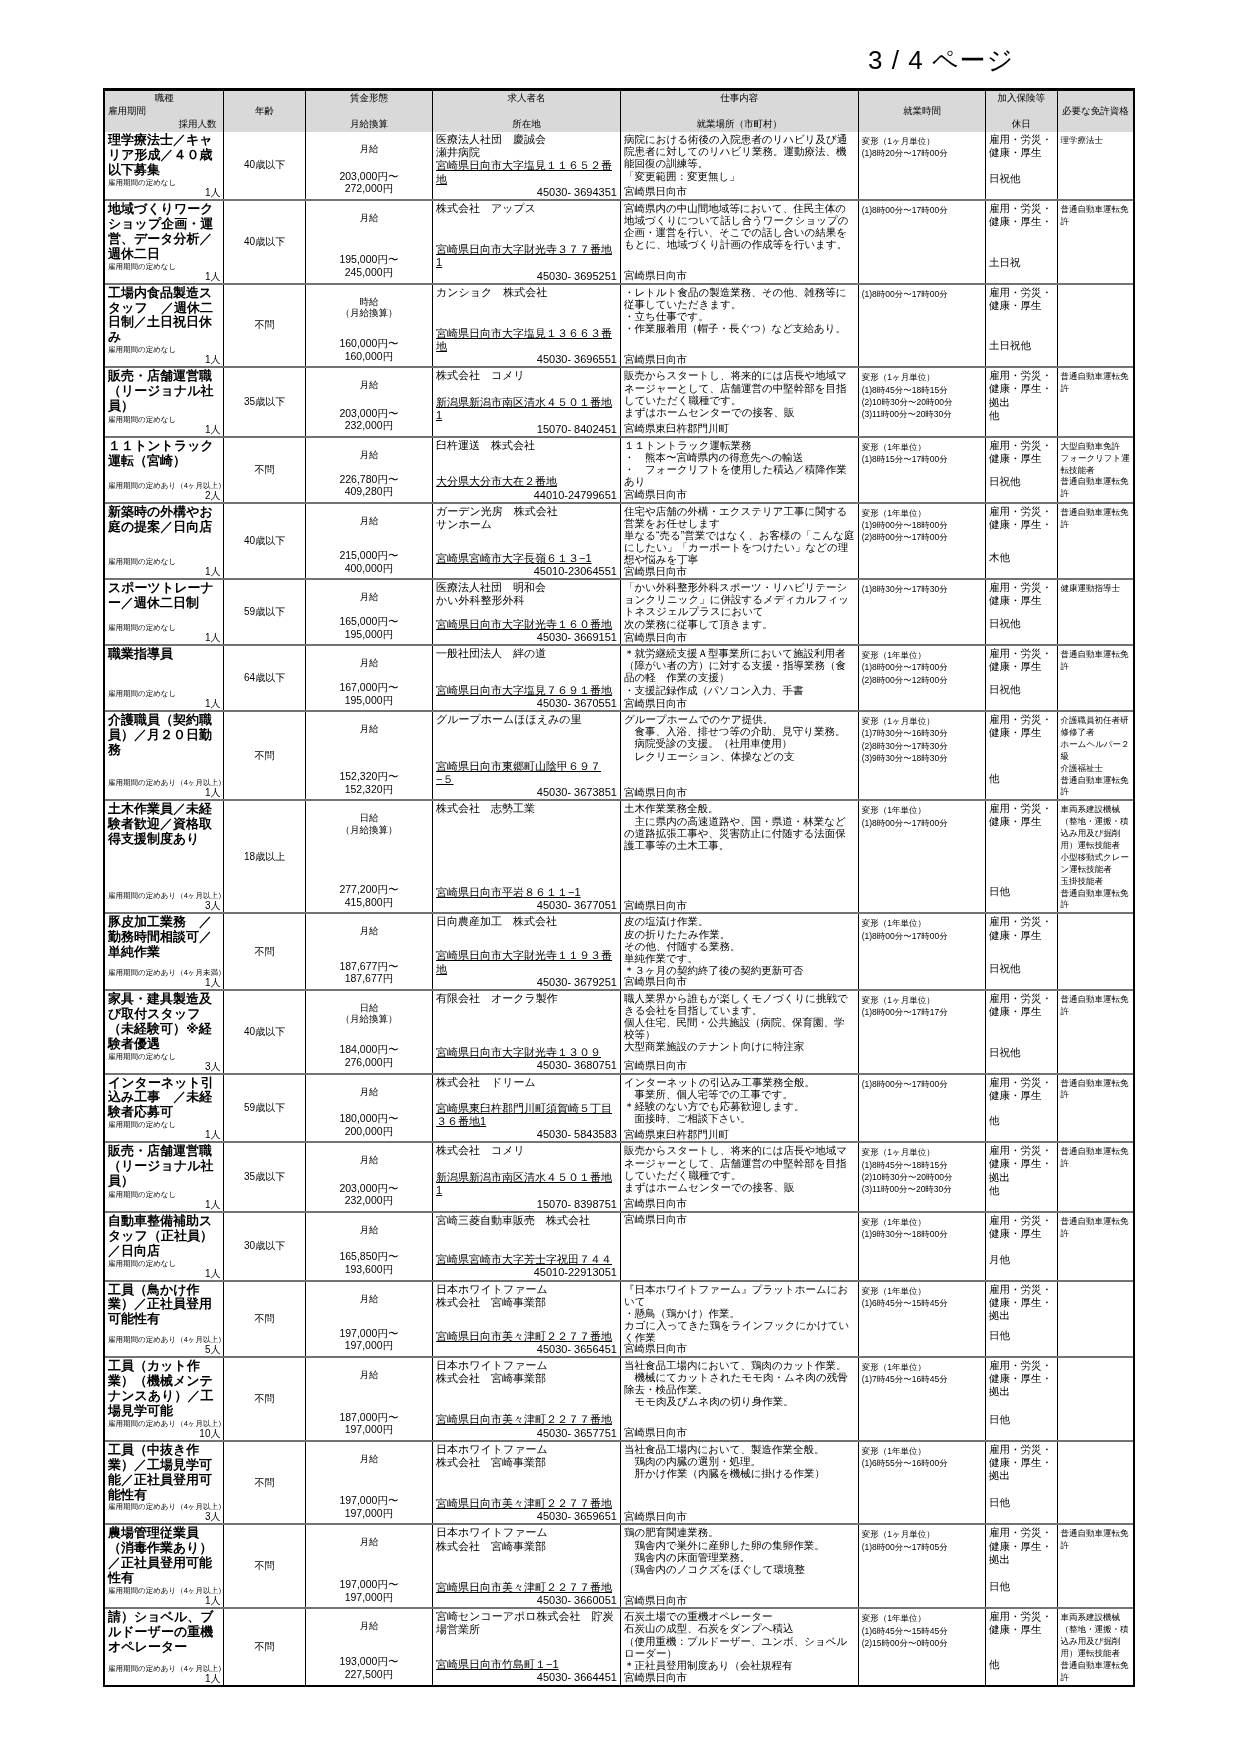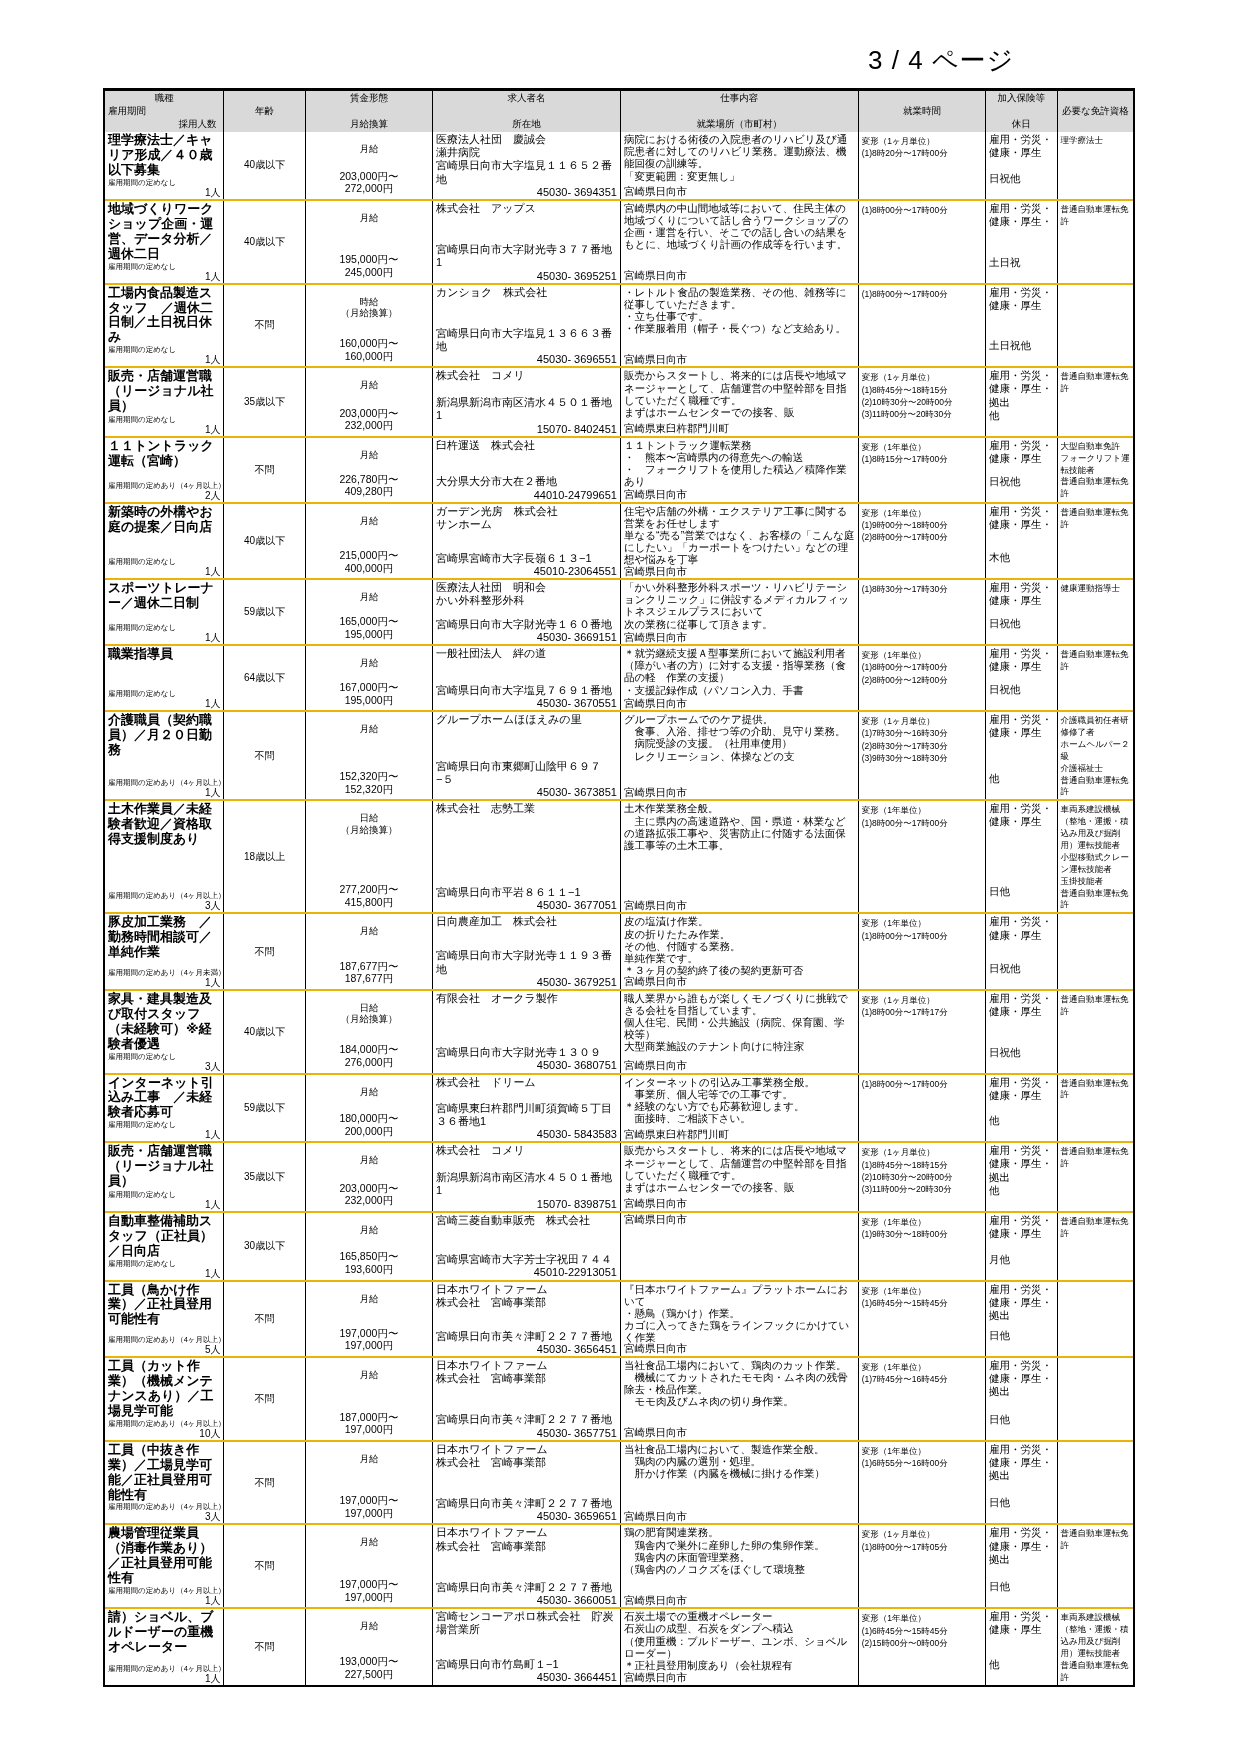--- a/index.html
+++ b/index.html
@@ -12,21 +12,21 @@
   .page-indicator{
     position:absolute;top:4px;left:868px;
     font-size:26px;letter-spacing:1px;font-weight:500;margin-top:39px;
   }
   .jobs-table{
     position:absolute;left:103px;top:88px;width:1032px;
     border:2px solid #000;border-top:3px solid #000;
     box-sizing:border-box;
     background:#fff;
   }
-  .t-row{display:flex;border-top:2px solid #eab308;box-sizing:border-box;}
+  .t-row{display:flex;border-top:2px solid #737373;box-sizing:border-box;}
   .t-row:first-child{border-top:none;}
   .cell{
     box-sizing:border-box;border-right:1px solid #000;
     padding:1px 3px;overflow:hidden;
     display:flex;flex-direction:column;
   }
   .cell:last-child{border-right:none;}
   .c1{width:122px;} .c2{width:83px;} .c3{width:130px;} .c4{width:192px;}
   .c5{width:243px;justify-content:space-between;} .c6{width:130px;} .c7{width:73px;} .c8{width:77px;}
 
@@ -41,21 +41,21 @@
 
   
   .t-body .t-row{min-height:66px;}
   .job-title{font-weight:bold;font-size:13px;line-height:1.15;white-space:pre-line;}
   .period{font-size:7.5px;margin-top:auto;white-space:nowrap;}
   .hires{font-size:10px;text-align:right;line-height:1;}
   .age{font-size:10px;text-align:center;margin:auto 0;}
   .wage-type{font-size:9.5px;text-align:center;margin-top:10px;white-space:pre-line;line-height:1.2;}
   .wage-range{font-size:10.5px;text-align:center;margin-top:auto;margin-bottom:3px;white-space:pre-line;line-height:1.2;}
   .employer{font-size:11px;line-height:1.2;white-space:pre-line;}
-  .address{font-size:11px;line-height:1.2;white-space:pre-line;margin-top:auto;}
+  .address{font-size:11px;line-height:1.2;white-space:pre-line;margin-top:auto;text-decoration:underline;}
   .job-number{font-size:11px;text-align:right;line-height:1.1;}
   .desc{font-size:10.5px;line-height:1.16;white-space:pre-line;flex:1;}
   .workplace{font-size:10.5px;line-height:1.1;}
   .hours{font-size:8.5px;line-height:1.45;white-space:pre-line;padding-top:2px;}
   .insurance{font-size:10.5px;line-height:1.25;white-space:pre-line;}
   .holidays{font-size:10.5px;margin-top:auto;margin-bottom:12px;white-space:pre-line;}
   .licenses{font-size:8.5px;line-height:1.4;white-space:pre-line;padding-top:2px;}
   .row-tall{min-height:100px;}
 </style>
 </head>

